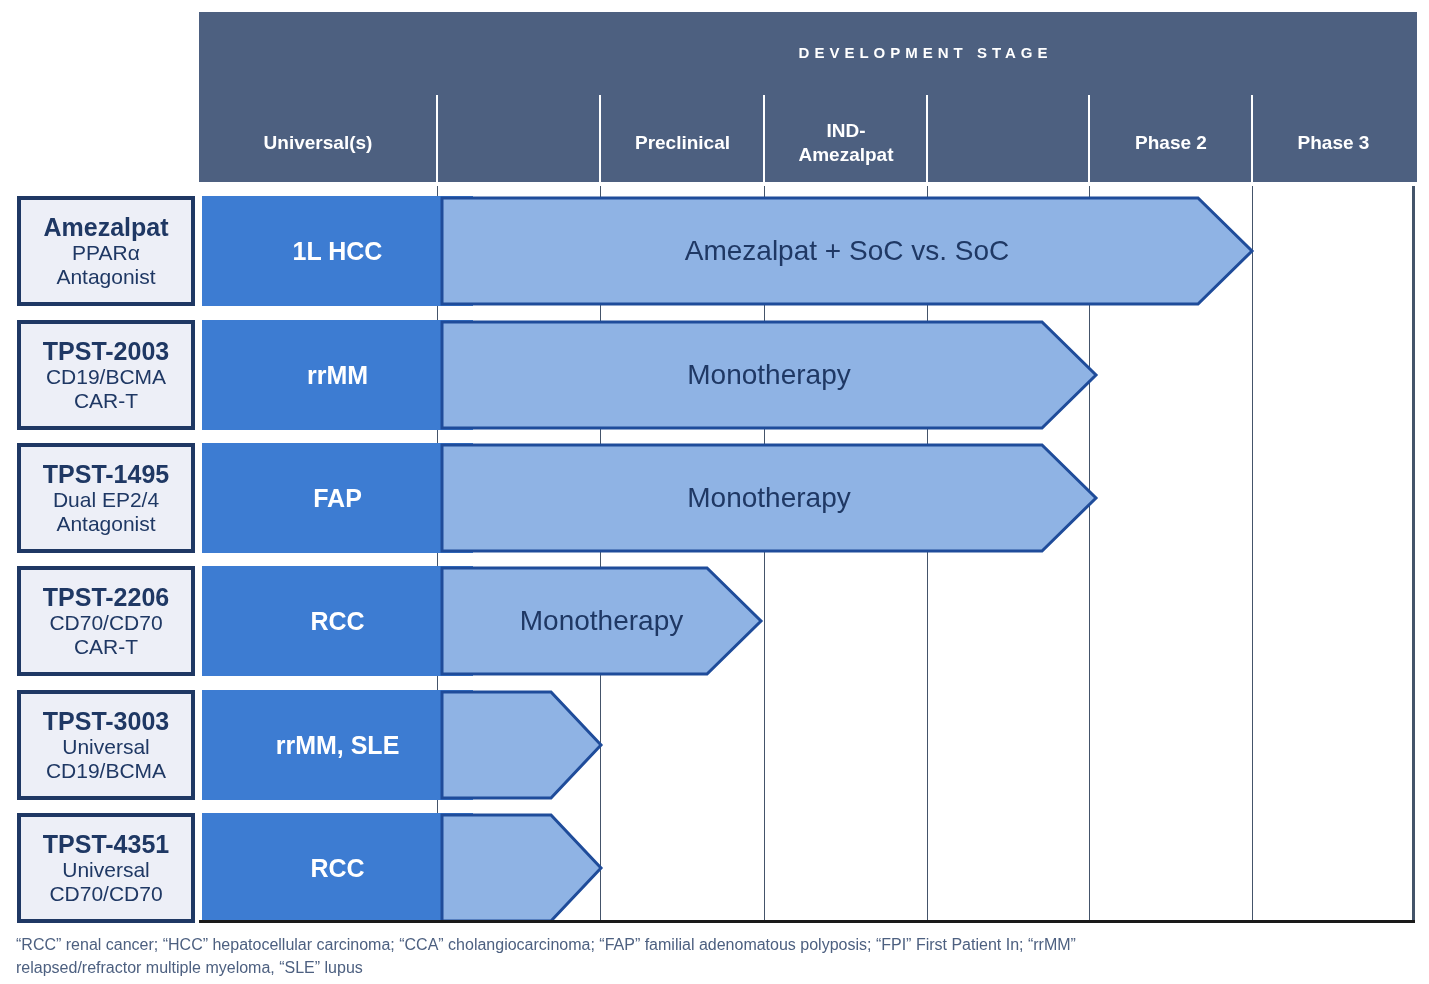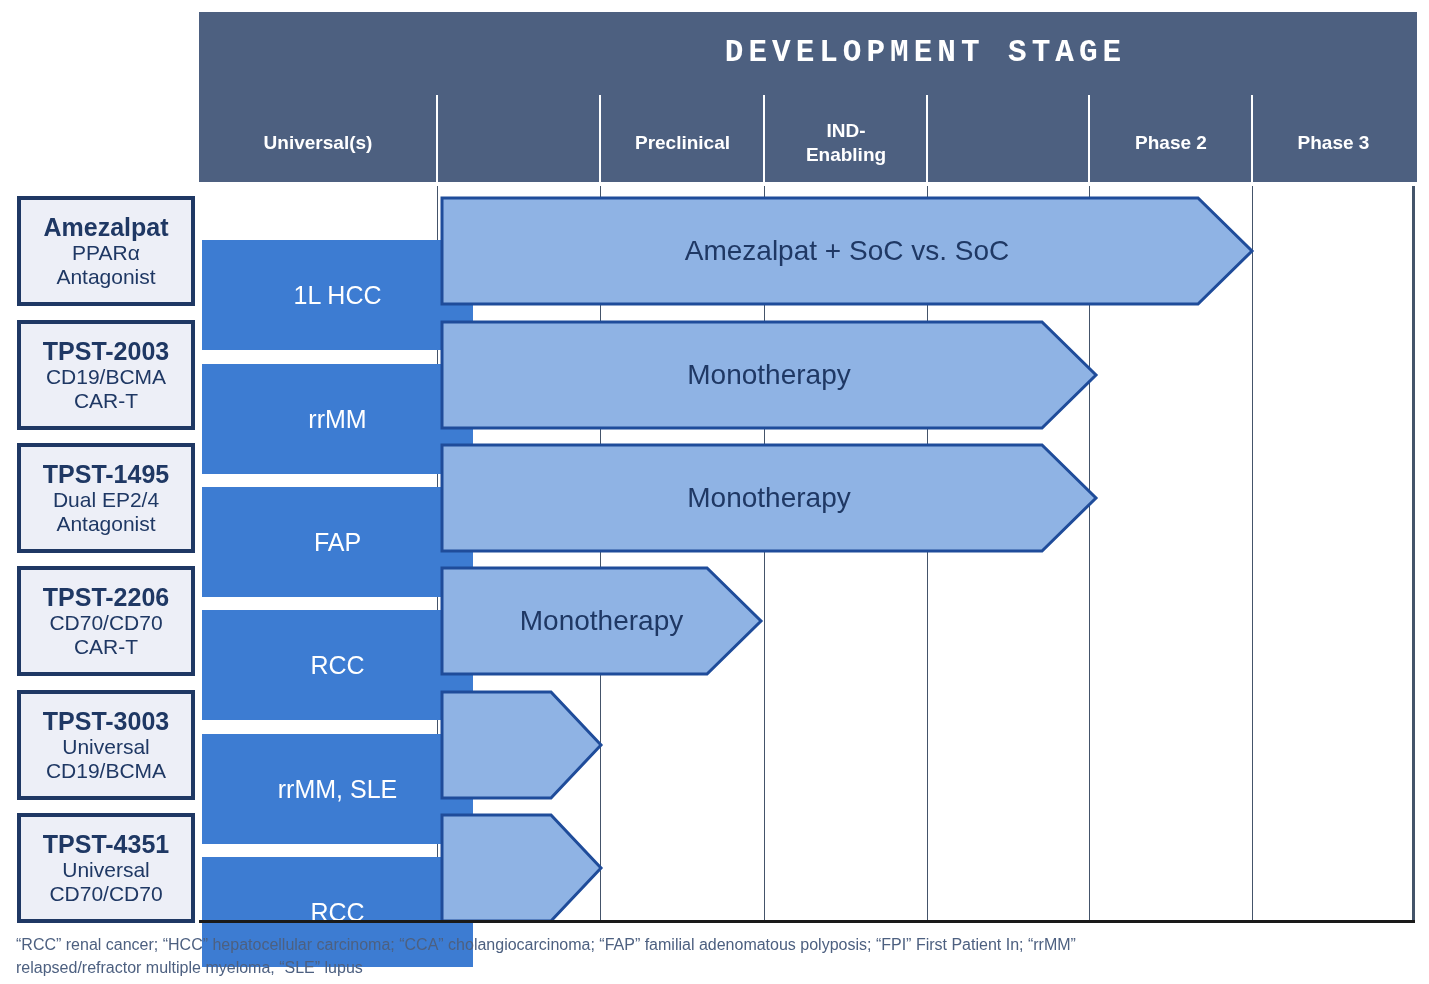--- a/index.html
+++ b/index.html
@@ -20,23 +20,22 @@
     width: 1218px; height: 170px;
     background: var(--header_bg, #4D6080);
   }
   .header-title {
     position: absolute;
     left: 437px; top: 12px;
     width: 977px; height: 80px;
     display: flex; align-items: center; justify-content: center;
     color: var(--header_text, #fff);
     font-weight: bold;
-    font-size: 31px;
+    font-size: 15px;
     letter-spacing: 5px;
-    font-family: Liberation Mono, monospace;
   }
   .hdr-cell {
     position: absolute;
     top: 104px; height: 78px;
     display: flex; align-items: center; justify-content: center;
     text-align: center;
     color: var(--header_text, #fff);
     font-weight: bold;
     font-size: 19px;
     line-height: 1.25;
@@ -81,23 +80,23 @@
     text-align: left;
   }
   .program-name { font-weight: bold; font-size: 25px; }
   .program-sub  { font-size: 21px; }
   .indication-cell {
     position: absolute;
     left: 202px; top: 0;
     width: 271px; height: 110px;
     background: var(--indication_bg, #3D7CD2);
     color: var(--indication_text, #fff);
-    font-weight: normal;
+    font-weight: bold;
     font-size: 25px;
-    display: flex; align-items: center; justify-content: center; margin-top: 44px;
+    display: flex; align-items: center; justify-content: center;
   }
   .stage-arrow {
     position: absolute;
     top: 0; height: 110px;
   }
   .stage-arrow svg { position: absolute; left: 0; top: 0; }
   .arrow-label {
     position: absolute;
     left: 0; top: 0; height: 110px;
     display: flex; align-items: center; justify-content: center;
@@ -120,21 +119,21 @@
 <body>
 
 <div class="canvas">
 
   <div class="header-block"></div>
   <div class="header-title">DEVELOPMENT STAGE</div>
 
   <div class="hdr-cell" style="left:199px; width:238px;">Universal(s)</div>
   <div class="hdr-cell" style="left:601px; width:163px;">Preclinical</div>
   <div class="hdr-cell" style="left:765px; width:162px;">IND-
-Enabling</div>
+Amezalpat</div>
   <div class="hdr-cell" style="left:1090px; width:162px;">Phase 2</div>
   <div class="hdr-cell" style="left:1253px; width:161px;">Phase 3</div>
 
   <div class="hdr-divider" style="left:436px;"></div>
   <div class="hdr-divider" style="left:599px;"></div>
   <div class="hdr-divider" style="left:763px;"></div>
   <div class="hdr-divider" style="left:926px;"></div>
   <div class="hdr-divider" style="left:1088px;"></div>
   <div class="hdr-divider" style="left:1251px;"></div>
 

